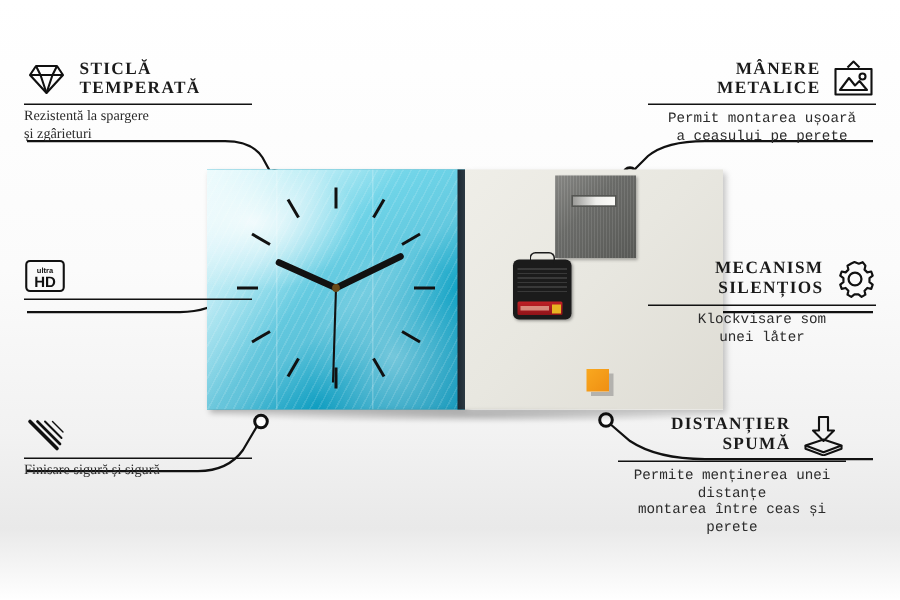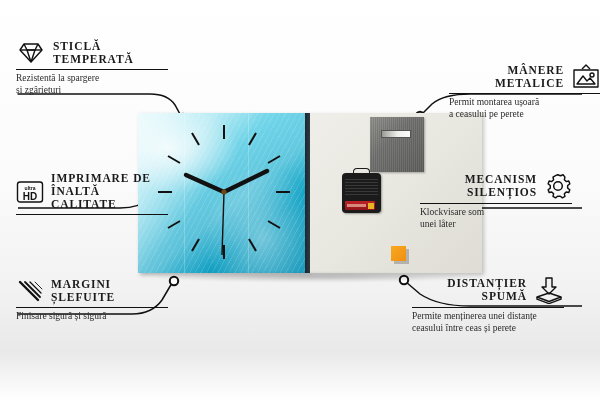--- a/index.html
+++ b/index.html
@@ -42,31 +42,31 @@
     height: 1.3px; background: #111; margin-top: 3px;
   }
   .feat-sub {
     font-family: "Liberation Serif", serif;
     font-size: 9.5px;
     line-height: 11.5px;
     color: #2b2b2b;
     margin-top: 3px;
     white-space: pre-line;
   }
-  .feature.right .feat-sub { text-align: left; }
+  .feature.right .feat-sub { text-align: center; font-family: Liberation Mono, monospace; }
 
   .ficon { flex: 0 0 auto; display: block; }
 
   
   #f-glass   { left: 16px;  top: 40px;  width: 152px; }
   #f-print   { left: 16px;  top: 172px; width: 152px; }
   #f-edges   { left: 16px;  top: 278px; width: 152px; }
   
-  #f-hooks   { left: 449px; top: 40px;  width: 152px; margin-top: 24px; }
-  #f-mech    { left: 420px; top: 172px; width: 152px; }
+  #f-hooks   { left: 432px; top: 40px;  width: 152px; }
+  #f-mech    { left: 432px; top: 172px; width: 152px; }
   #f-foam    { left: 412px; top: 276px; width: 152px; }
 
   
   #product { position: absolute; left: 138px; top: 113px; width: 344px; height: 163px; }
 
   #front {
     position: absolute; left: 0; top: 0;
     width: 172px; height: 160px;
     overflow: hidden;
     background: #1fa8c4;
@@ -264,38 +264,34 @@
 și zgârieturi</div>
   </div>
 
   <div class="feature left" id="f-print">
     <div class="feat-head">
       <svg class="ficon" width="28" height="24" viewBox="0 0 28 24">
         <rect x="1.5" y="2" width="25" height="20" rx="2.5" fill="none" stroke="#111" stroke-width="1.4"></rect>
         <text x="14" y="10" text-anchor="middle" font-family="Liberation Sans, sans-serif" font-size="5" font-weight="bold" fill="#111">ultra</text>
         <text x="14" y="19.5" text-anchor="middle" font-family="Liberation Sans, sans-serif" font-size="10" font-weight="bold" fill="#111">HD</text>
       </svg>
-      <div class="feat-title">IMPRIMARE DE
-ÎNALTĂ CALITATE</div>
     </div>
     <div class="feat-rule"></div>
   </div>
 
   <div class="feature left" id="f-edges">
     <div class="feat-head">
       <svg class="ficon" width="28" height="24" viewBox="0 0 28 24">
         <g stroke="#111" stroke-linecap="round" fill="none">
           <path d="M4,3 L22,21" stroke-width="2.4"></path>
           <path d="M9,3 L24,18" stroke-width="1.8"></path>
           <path d="M14,3 L25,14" stroke-width="1.3"></path>
           <path d="M19,3 L26,10" stroke-width="0.9"></path>
         </g>
       </svg>
-      <div class="feat-title">MARGINI
-ȘLEFUITE</div>
     </div>
     <div class="feat-rule"></div>
     <div class="feat-sub">Finisare sigură și sigură</div>
   </div>
 
   <div class="feature right" id="f-hooks">
     <div class="feat-head">
       <div class="feat-title">MÂNERE
 METALICE</div>
       <svg class="ficon" width="30" height="26" viewBox="0 0 30 26">
@@ -333,16 +329,16 @@
       <svg class="ficon" width="30" height="28" viewBox="0 0 30 28">
         <g fill="none" stroke="#111" stroke-width="1.4" stroke-linejoin="round">
           <path d="M12,2 H18 V11 H22 L15,18 L8,11 H12 Z"></path>
           <path d="M15,17 L27,21 L15,25.5 L3,21 Z"></path>
           <path d="M3,21 V23.2 L15,27.6 L27,23.2 V21"></path>
         </g>
       </svg>
     </div>
     <div class="feat-rule"></div>
     <div class="feat-sub">Permite menținerea unei distanțe
-ceasului între ceas și perete</div>
+montarea între ceas și perete</div>
   </div>
 
 </div>
 
 </body></html>

